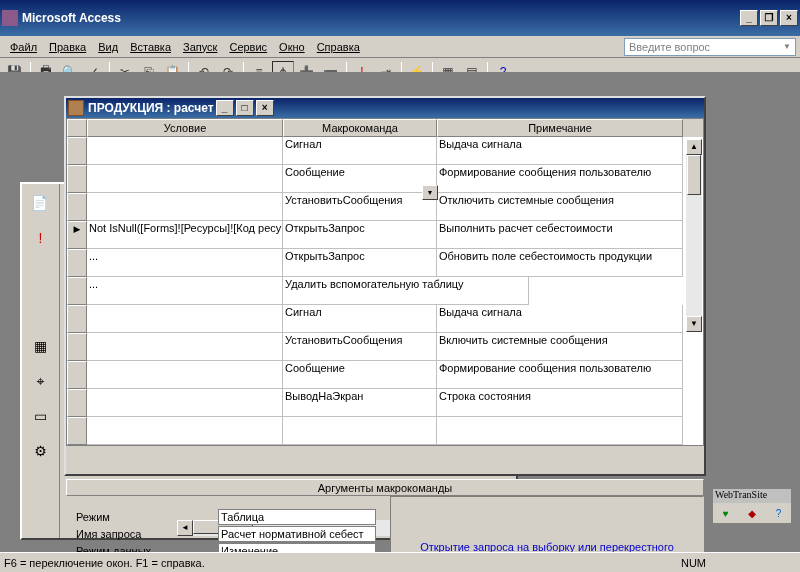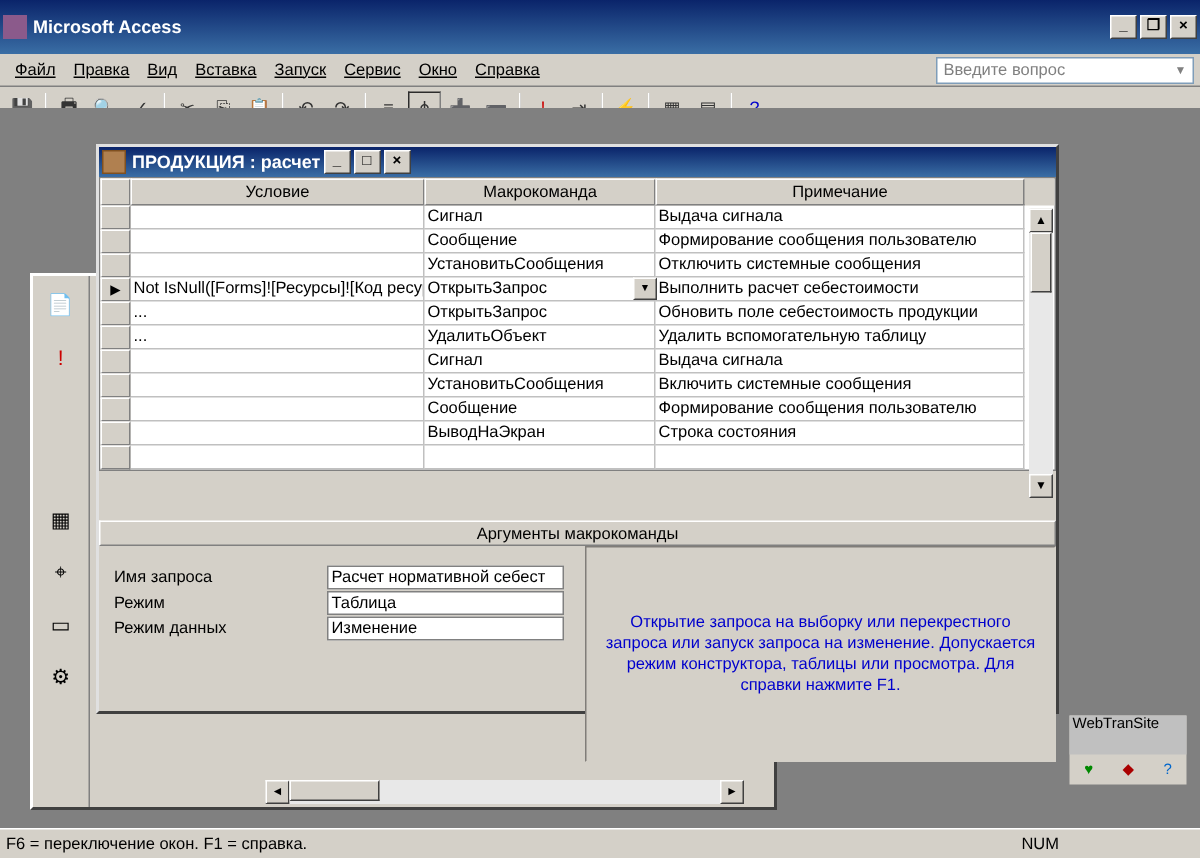--- a/index.html
+++ b/index.html
@@ -30,21 +30,21 @@
   .dbwin-hscroll .track { flex: 1; background: #e8e8e8; position: relative; }
   .dbwin-hscroll .thumb { position: absolute; left: 0; width: 60px; height: 14px; background: #d4d0c8; border: 1px solid #fff; border-right-color: #404040; border-bottom-color: #404040; }
   
   .macrowin { position: absolute; left: 64px; top: 24px; width: 642px; height: 380px; background: #d4d0c8; border: 2px solid #d4d0c8; border-top-color: #e0e0e0; border-left-color: #e0e0e0; border-right-color: #404040; border-bottom-color: #404040; }
   .macrowin .mtitle { height: 20px; background: linear-gradient(#0a246a, #3a6ea5); color: #fff; display: flex; align-items: center; padding: 0 2px; font-size: 12px; font-weight: bold; }
   .macrowin .mtitle .micon { width: 16px; height: 16px; margin-right: 4px; background: #b08050; border: 1px solid #805020; display: inline-block; }
   
   .grid { background: #fff; border: 1px solid #808080; margin: 0; }
   .ghead { display: flex; background: #d4d0c8; height: 18px; font-size: 11px; }
   .ghead div { border: 1px solid #fff; border-right-color: #808080; border-bottom-color: #808080; text-align: center; line-height: 16px; }
-  .grow { display: flex; height: 16px; font-size: 11px; }
+  .grow { display: flex; height: 28px; font-size: 11px; }
   .grow div { border-right: 1px solid #c0c0c0; border-bottom: 1px solid #c0c0c0; padding: 0 2px; line-height: 15px; overflow: hidden; white-space: nowrap; }
   .rowhead { width: 20px; background: #d4d0c8; border: 1px solid #fff !important; border-right-color: #808080 !important; border-bottom-color: #808080 !important; text-align: center; font-size: 9px; }
   .c-cond { width: 196px; }
   .c-cmd { width: 154px; }
   .c-note { width: 246px; }
   .vscroll { position: absolute; right: 2px; top: 21px; width: 16px; height: 193px; background: #e8e8e8; }
   .vscroll .arrow { width: 16px; height: 16px; background: #d4d0c8; border: 1px solid #fff; border-right-color: #404040; border-bottom-color: #404040; font-size: 8px; text-align: center; line-height: 14px; }
   .vscroll .thumb { width: 14px; height: 40px; background: #d4d0c8; border: 1px solid #fff; border-right-color: #404040; border-bottom-color: #404040; margin: 0 auto; }
   
   .argsec { margin-top: 2px; }
@@ -53,21 +53,21 @@
   .argleft { width: 324px; padding: 12px 10px; font-size: 11px; }
   .argrow { display: flex; height: 17px; align-items: center; }
   .arglabel { width: 142px; }
   .argval { width: 158px; background: #fff; border: 1px solid #808080; height: 16px; padding: 0 2px; line-height: 14px; overflow: hidden; white-space: nowrap; }
   .argright { flex: 1; border: 1px inset #d4d0c8; background: #d4d0c8; display: flex; align-items: center; justify-content: center; padding: 10px; }
   .helptext { color: #0000cc; font-size: 11px; text-align: center; line-height: 14px; }
   
   .ddarrow { position: absolute; width: 16px; height: 15px; background: #d4d0c8; border: 1px solid #fff; border-right-color: #404040; border-bottom-color: #404040; font-size: 7px; text-align: center; line-height: 13px; }
   
   .webtran { position: absolute; right: 8px; bottom: 28px; width: 80px; background: #d4d0c8; border: 1px solid #808080; font-size: 10px; }
-  .webtran .wt-title { height: 26px; background: #c0c0c0; padding: 0 2px; }
+  .webtran .wt-title { height: 14px; background: #c0c0c0; padding: 0 2px; font-family: Liberation Serif, serif; }
   .webtran .wt-body { height: 20px; display: flex; align-items: center; justify-content: space-around; }
   
   .statusbar { position: absolute; bottom: 0; left: 0; right: 0; height: 20px; background: #d4d0c8; border-top: 1px solid #fff; font-size: 11px; display: flex; align-items: center; padding: 0 4px; }
   .statusbar .numbox { margin-left: auto; margin-right: 90px; }
 </style>
 </head>
 <body>
 
 <div class="titlebar">
   <span class="icon"></span>
@@ -189,21 +189,20 @@
             </div>
             <div class="grow">
               <div class="rowhead"></div>
               <div class="c-cond">...</div>
               <div class="c-cmd">ОткрытьЗапрос</div>
               <div class="c-note">Обновить поле себестоимость продукции</div>
             </div>
             <div class="grow">
               <div class="rowhead"></div>
               <div class="c-cond">...</div>
-              <div class="c-cmd">УдалитьОбъект</div>
               <div class="c-note">Удалить вспомогательную таблицу</div>
             </div>
             <div class="grow">
               <div class="rowhead"></div>
               <div class="c-cond"></div>
               <div class="c-cmd">Сигнал</div>
               <div class="c-note">Выдача сигнала</div>
             </div>
             <div class="grow">
               <div class="rowhead"></div>
@@ -237,26 +236,26 @@
         <div class="thumb"></div>
         <div class="arrow" style="position:absolute;bottom:0">▼</div>
       </div>
     </div>
 
     <div class="argsec">
       <div class="argtitle">Аргументы макрокоманды</div>
       <div class="argbody">
         <div class="argleft" id="argrows">
             <div class="argrow">
+              <div class="arglabel">Режим</div>
+              <div class="argval">Таблица</div>
+            </div>
+            <div class="argrow">
               <div class="arglabel">Имя запроса</div>
               <div class="argval">Расчет нормативной себест</div>
-            </div>
-            <div class="argrow">
-              <div class="arglabel">Режим</div>
-              <div class="argval">Таблица</div>
             </div>
             <div class="argrow">
               <div class="arglabel">Режим данных</div>
               <div class="argval">Изменение</div>
             </div>
           </div>
         <div class="argright">
           <div class="helptext">Открытие запроса на выборку или перекрестного запроса или запуск запроса на изменение. Допускается режим конструктора, таблицы или просмотра. Для справки нажмите F1.</div>
         </div>
       </div>

